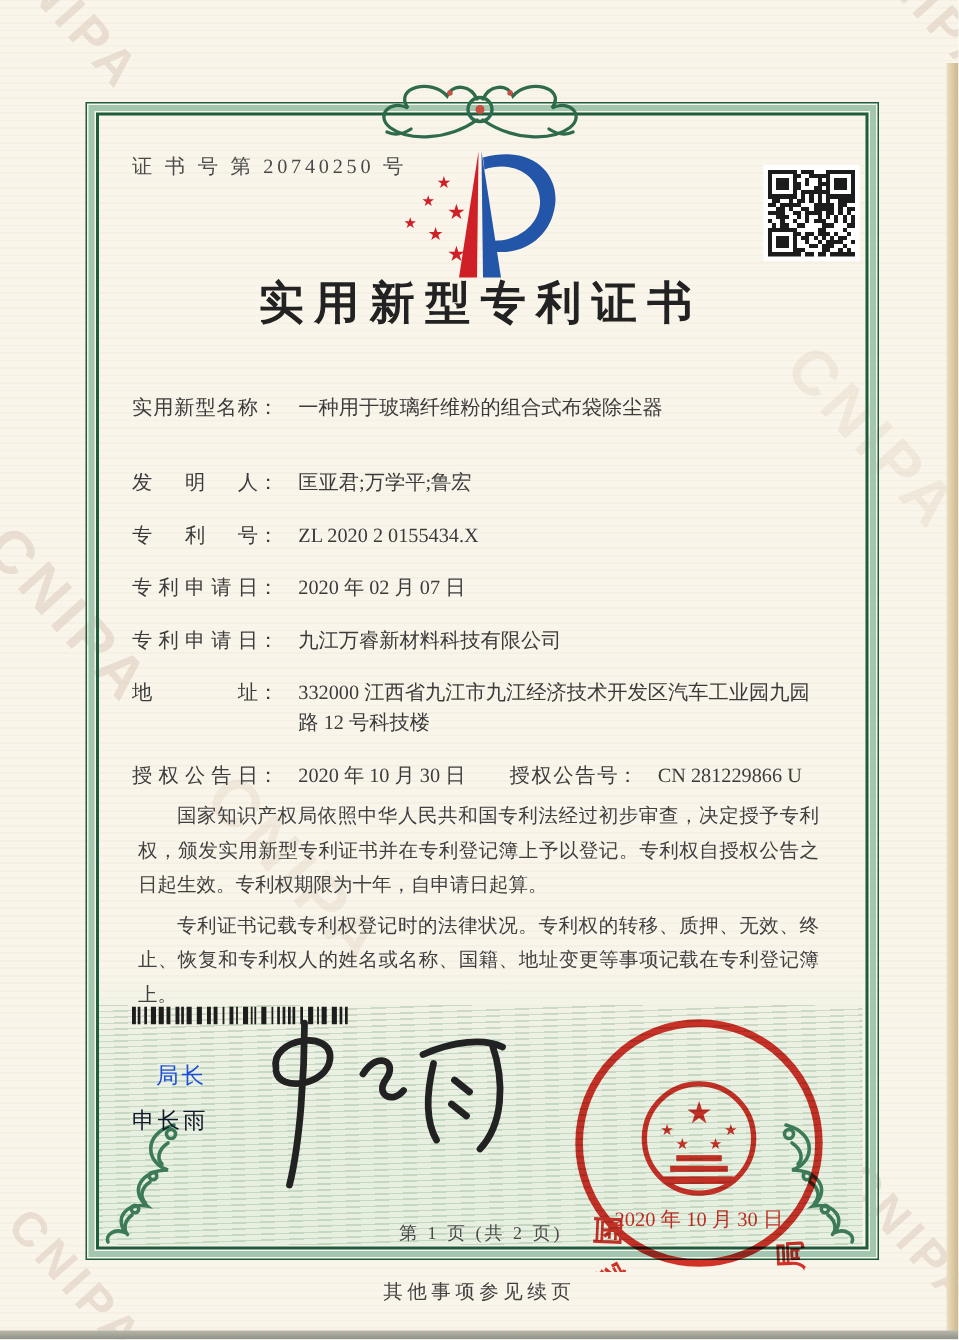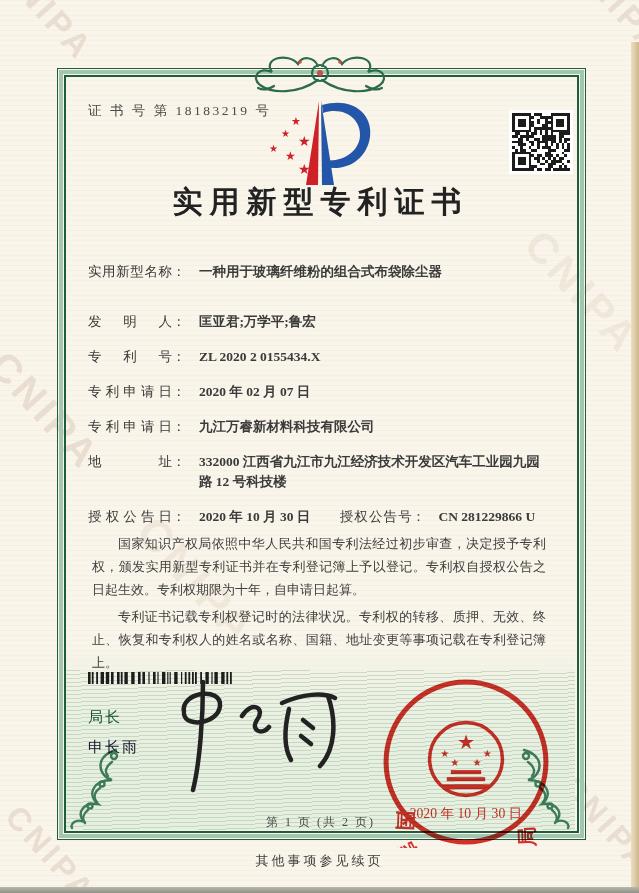--- a/index.html
+++ b/index.html
@@ -38,33 +38,33 @@
   .qr rect{fill:#1c1c1c;}
   .title{position:absolute;left:57px;top:182px;width:527px;z-index:5;text-align:center;
          font-size:30px;font-weight:bold;letter-spacing:7px;color:#222;}
   
   .fields{position:absolute;left:88px;top:262px;width:470px;z-index:5;font-size:13.5px;line-height:20px;}
   .frow{margin-bottom:15px;white-space:nowrap;}
   .frow.wrap{white-space:normal;}
   .frow.first{margin-bottom:30px;}
   .flabel{display:inline-block;width:84px;text-align:justify;text-align-last:justify;vertical-align:top;}
   .fcolon{display:inline-block;vertical-align:top;}
-  .fvalue{display:inline-block;margin-left:10px;vertical-align:top;font-weight:bold;}
+  .fvalue{display:inline-block;margin-left:10px;vertical-align:top;}
   .fvalue.addr{width:352px;white-space:normal;}
   .pair2{margin-left:26px;}
   .pair2 .flabel{width:72px;}
   
   .bodytext{position:absolute;left:88px;top:528px;width:462px;z-index:5;font-size:13px;
             line-height:23px;text-align:justify;color:#404040;}
   .bodytext p{margin:4px;text-indent:2em;}
   
   .barcode{position:absolute;left:88px;top:670px;width:146px;height:12px;z-index:5;}
   .barcode svg{width:100%;height:100%;}
   .barcode rect{fill:#1d1d1d;}
-  .sig-role{position:absolute;left:88px;top:708px;z-index:5;font-size:15px;letter-spacing:2px;color:#14532d;}
+  .sig-role{position:absolute;left:104px;top:708px;z-index:5;font-size:15px;letter-spacing:2px;color:#1d4ed8;}
   .sig-name{position:absolute;left:88px;top:738px;z-index:5;font-size:15px;letter-spacing:2px;color:#0f172a;}
   .signature{position:absolute;left:170px;top:676px;width:175px;height:122px;z-index:5;}
   .seal{position:absolute;left:380px;top:676px;width:172px;height:172px;z-index:6;
         mix-blend-mode:multiply;opacity:.95;}
   .page-num{position:absolute;left:57px;top:814px;width:527px;z-index:5;text-align:center;
             font-size:12px;letter-spacing:2px;color:#4a4a4a;}
   .footer-note{position:absolute;left:0;top:852px;width:639px;z-index:5;text-align:center;
                font-size:13px;letter-spacing:3px;color:#3f3f3f;}
 </style>
 </head>
@@ -111,21 +111,21 @@
   <svg class="ornament flourish-right" style="left:518px;top:748px;width:56px;height:82px;" viewBox="0 0 56 82">
     <g fill="none" stroke="#3d7a57" stroke-width="2.4" stroke-linecap="round">
       <path d="M50,2 C28,8 32,28 46,32 C28,32 20,46 32,56 C18,54 10,64 18,74 C10,70 4,76 6,80"></path>
       <path d="M46,14 C40,18 38,24 42,28 M34,40 C28,44 27,50 31,54 M22,62 C17,66 16,71 19,75"></path>
       <circle cx="48" cy="8" r="3"></circle>
         <circle cx="36" cy="36" r="2.5"></circle>
         <circle cx="24" cy="58" r="2.5"></circle>
     </g>
   </svg>
 
-  <div class="cert-no">证 书 号 第 18183219 号</div>
+  <div class="cert-no">证 书 号 第 20740250 号</div>
 
   <svg class="logo" viewBox="0 0 115 95">
     <path d="M62,10 C96,1 113,22 110,42 C107,64 87,77 65,72 C62,71 61,67 64,65 C83,68 99,56 100,41 C101,24 84,11 63,18 Z" fill="#2356a8"></path>
     <polygon points="59,6 46,90 58,90" fill="#cf2027"></polygon>
     <polygon points="61,6 62,90 74,90" fill="#2356a8"></polygon>
     <text x="31" y="30" font-size="11" fill="#cf2027">★</text>
     <text x="21" y="42" font-size="10" fill="#cf2027">★</text>
     <text x="38" y="51" font-size="14" fill="#cf2027">★</text>
     <text x="9" y="57" font-size="10" fill="#cf2027">★</text>
     <text x="25" y="65" font-size="12" fill="#cf2027">★</text>

